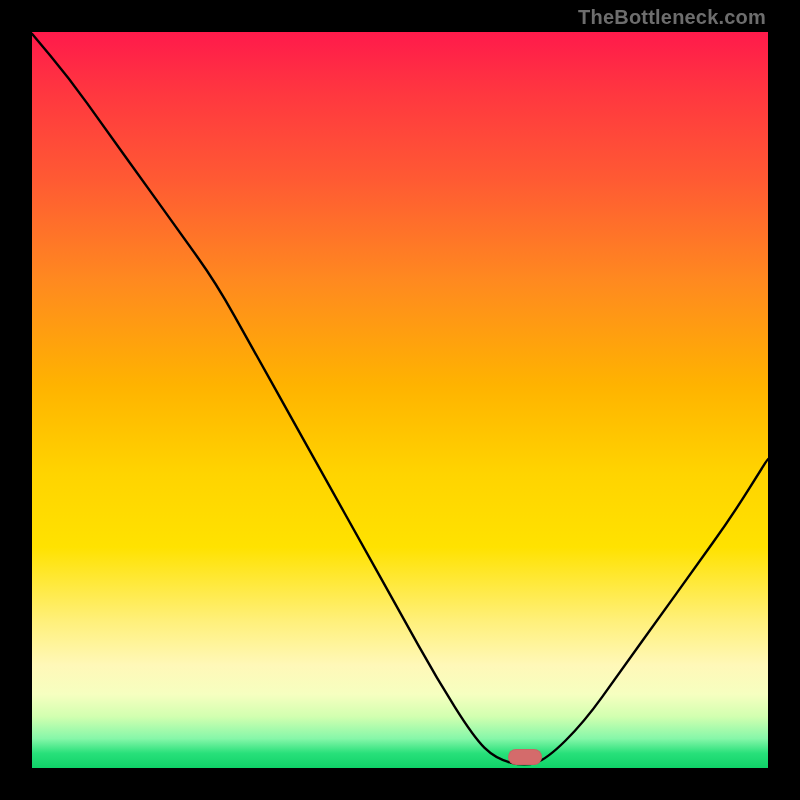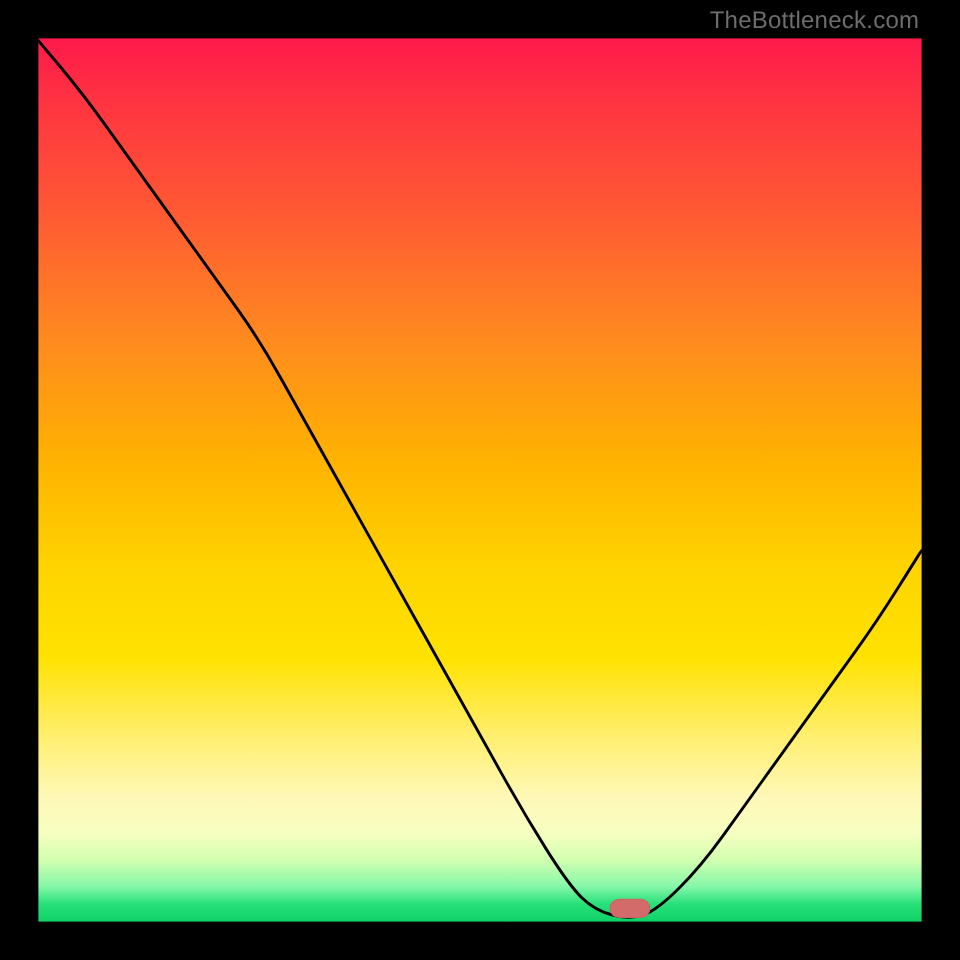--- a/index.html
+++ b/index.html
@@ -39,21 +39,21 @@
       #28e07a 98%,
       #0fd268 100%
     );
   }
   .watermark {
     position: absolute;
     top: 6px;
     right: 34px;
     color: #6d6d6d;
     font-size: 20px;
-    font-weight: 400;
+    font-weight: 700;
     letter-spacing: 0.2px;
     user-select: none;
   }
   svg.curve {
     position: absolute;
     left: 0;
     top: 0;
     width: 736px;
     height: 736px;
     overflow: visible;

